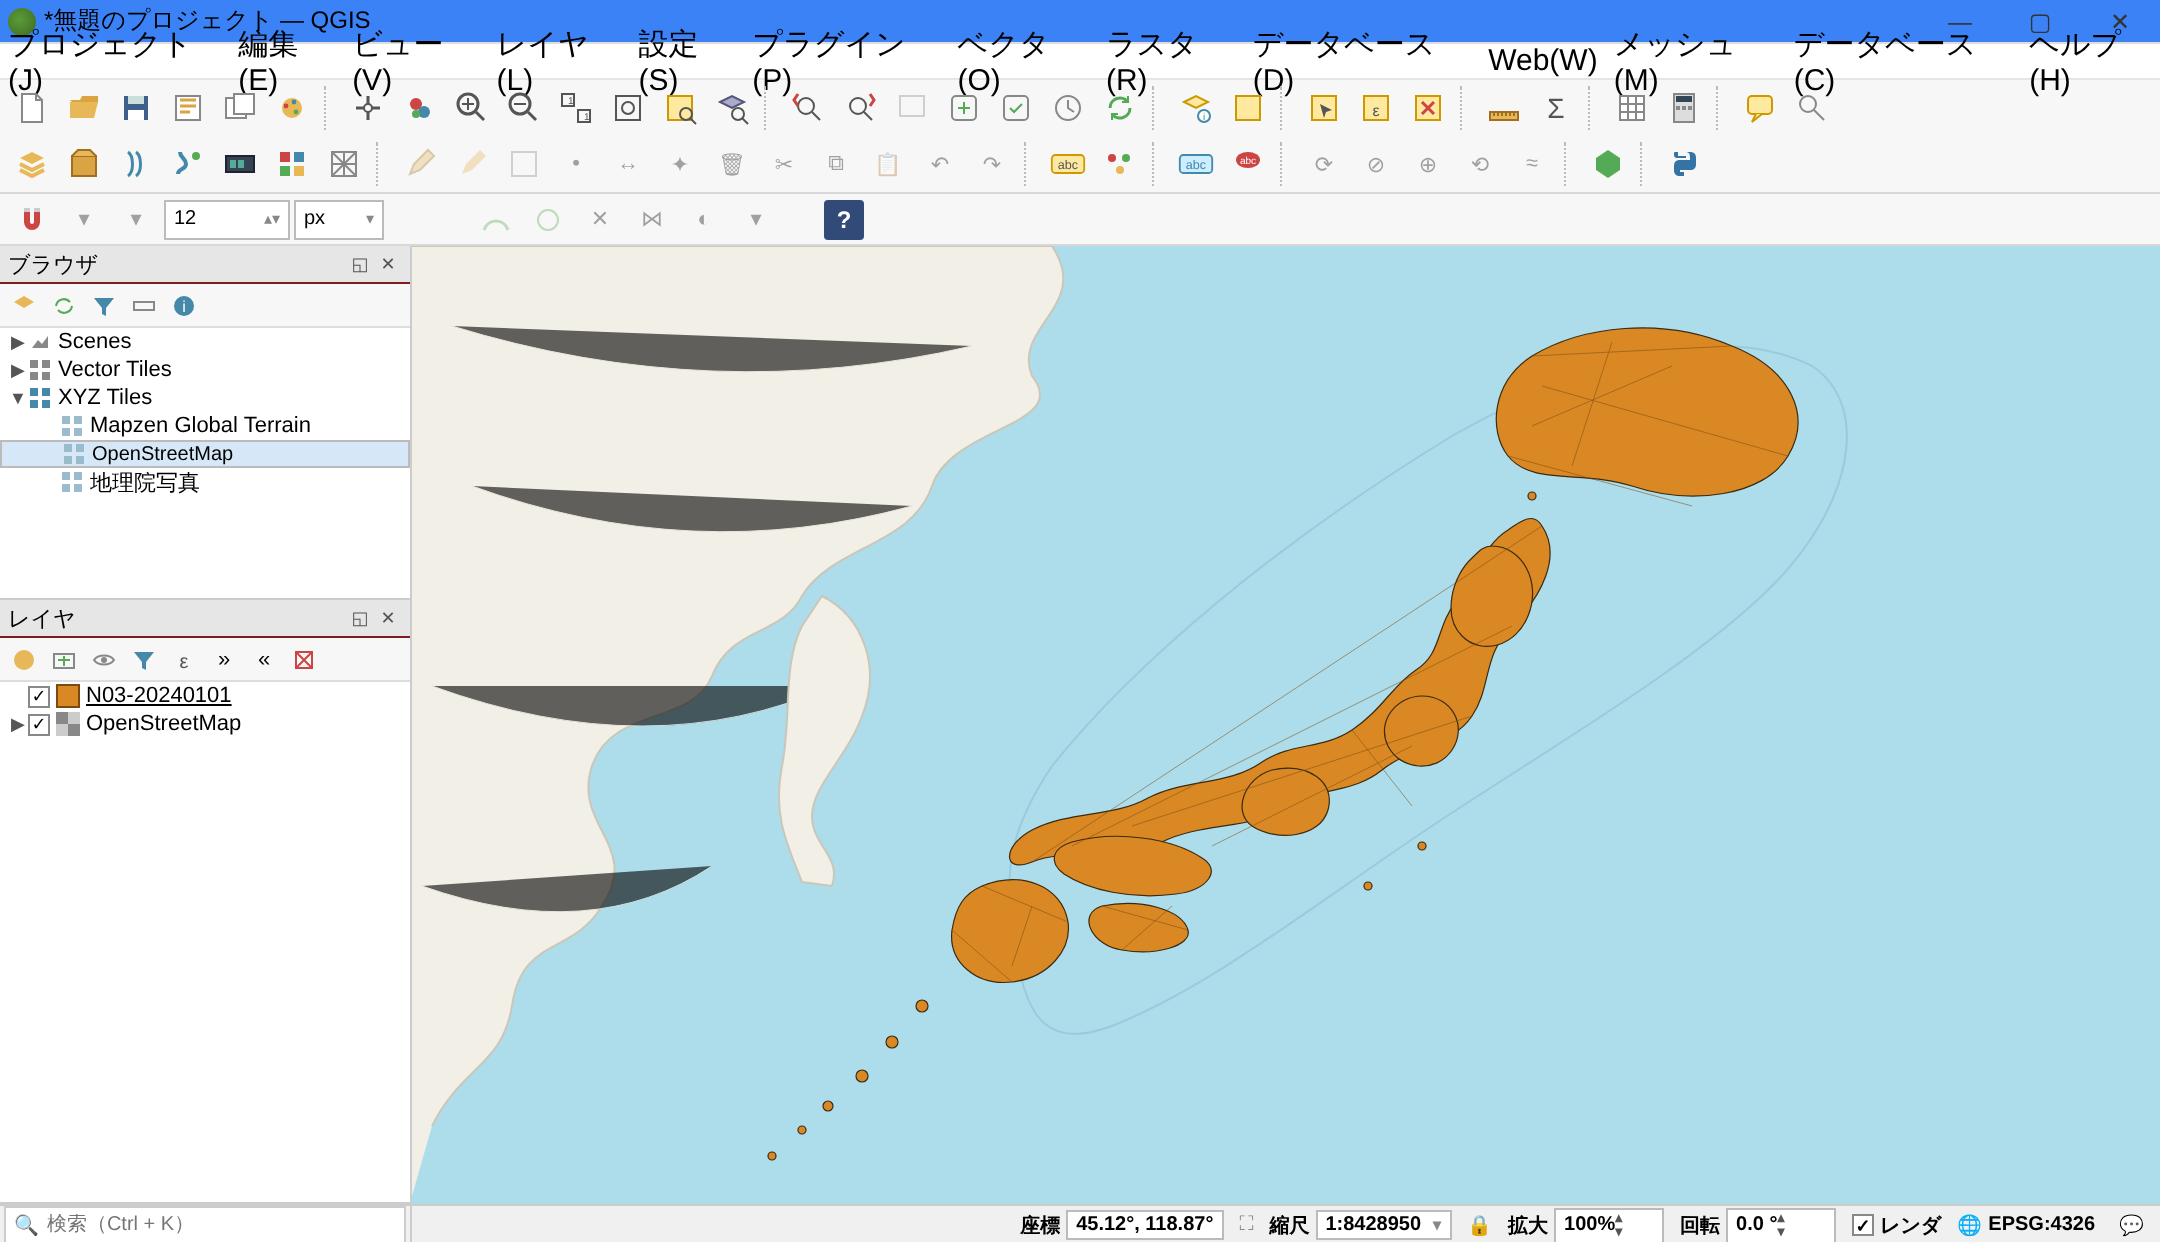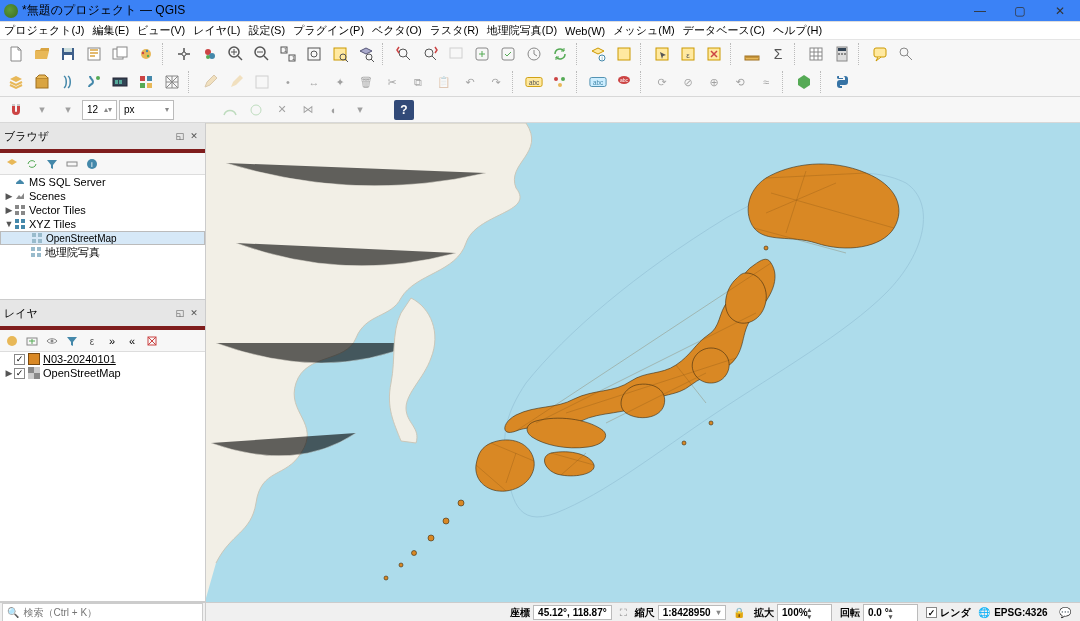--- a/index.html
+++ b/index.html
@@ -3,35 +3,35 @@
 <meta charset="utf-8">
 <style>
 * { box-sizing: border-box; margin: 0; padding: 0; font-family: "Segoe UI", Arial, sans-serif; }
 body { width: 1080px; height: 621px; background: #f0f0f0; overflow: hidden; font-size: 11px; color: #000; }
 .titlebar { height: 22px; background: #3b82f6; display: flex; align-items: center; padding-left: 4px; border-bottom: 1px solid #ddd; }
 .titlebar .qicon { width: 14px; height: 14px; background: radial-gradient(circle at 40% 40%, #5c9b3a, #3a6a1f); border-radius: 50%; margin-right: 4px; }
 .titlebar .title { flex: 1; font-size: 12px; }
 .titlebar .winbtns { display: flex; }
 .titlebar .winbtn { width: 40px; height: 22px; display: flex; align-items: center; justify-content: center; font-size: 12px; color: #333; }
 .menubar { height: 18px; background: #fff; display: flex; align-items: center; padding-left: 4px; gap: 8px; border-bottom: 1px solid #e5e5e5; }
-.menubar .mitem { font-size: 11px; cursor: pointer; }
+.menubar .mitem { font-size: 15px; cursor: pointer; }
 .toolbars { background: #f7f7f7; border-bottom: 1px solid #d8d8d8; }
 .tbar { height: 28px; display: flex; align-items: center; padding: 0 4px; gap: 2px; }
 .tsep { width: 6px; height: 22px; border-left: 1px dotted #bbb; margin: 0 2px; }
 .tbtn { width: 24px; height: 24px; border: 1px solid transparent; border-radius: 2px; display: flex; align-items: center; justify-content: center; cursor: pointer; }
 .tbtn svg { width: 18px; height: 18px; }
 .tbtn.disabled { opacity: 0.35; pointer-events: none; }
-.spin { width: 35px; height: 20px; border: 1px solid #bbb; background: #fff; display: flex; align-items: center; padding: 0 4px; font-size: 10px; }
+.spin { width: 63px; height: 20px; border: 1px solid #bbb; background: #fff; display: flex; align-items: center; padding: 0 4px; font-size: 10px; }
 .sel { height: 20px; border: 1px solid #bbb; background: #fff; display: flex; align-items: center; padding: 0 4px; font-size: 10px; }
 .main { display: flex; height: calc(100% - 22px - 18px - 28px - 28px - 26px - 20px); }
 .left { width: 206px; background: #f0f0f0; border-right: 1px solid #ccc; display: flex; flex-direction: column; }
 .panel { display: flex; flex-direction: column; overflow: hidden; border-bottom: 1px solid #ccc; }
 .panel.browser { flex: 0 0 177px; }
 .panel.layers { flex: 1; }
-.phdr { height: 30px; background: #e6e6e6; display: flex; align-items: center; padding: 0 4px; font-size: 11px; border-bottom: 4px solid #7f1d1d; }
+.phdr { height: 19px; background: #e6e6e6; display: flex; align-items: center; padding: 0 4px; font-size: 11px; border-bottom: 1px solid #7f1d1d; }
 .phdr .title { flex: 1; }
 .phdr .btn { width: 14px; height: 14px; display: flex; align-items: center; justify-content: center; font-size: 9px; color: #555; cursor: pointer; }
 .ptbar { height: 22px; display: flex; align-items: center; gap: 2px; padding: 0 3px; background: #f7f7f7; border-bottom: 1px solid #ddd; }
 .pbtn { width: 18px; height: 18px; display: flex; align-items: center; justify-content: center; cursor: pointer; }
 .pbtn svg { width: 14px; height: 14px; }
 .tree { flex: 1; overflow: auto; background: #fff; font-size: 11px; }
 .trow { display: flex; align-items: center; height: 14px; padding-left: 4px; white-space: nowrap; cursor: pointer; }
 .trow.sel { background: #d6e8f7; }
 .trow .exp { width: 10px; text-align: center; font-size: 9px; color: #555; }
 .trow .ind { display: inline-block; }
@@ -67,21 +67,21 @@
 
 <div class="menubar">
   <span class="mitem">プロジェクト(J)</span>
   <span class="mitem">編集(E)</span>
   <span class="mitem">ビュー(V)</span>
   <span class="mitem">レイヤ(L)</span>
   <span class="mitem">設定(S)</span>
   <span class="mitem">プラグイン(P)</span>
   <span class="mitem">ベクタ(O)</span>
   <span class="mitem">ラスタ(R)</span>
-  <span class="mitem">地理院写真(D)</span>
+  <span class="mitem">データベース(D)</span>
   <span class="mitem">Web(W)</span>
   <span class="mitem">メッシュ(M)</span>
   <span class="mitem">データベース(C)</span>
   <span class="mitem">ヘルプ(H)</span>
 </div>
 
 <div class="toolbars">
 <div class="tbar">
   <div class="tbtn">
         <svg viewBox="0 0 18 18">
@@ -423,21 +423,21 @@
         <rect x="5" y="3" width="3" height="2" fill="#ccc"></rect>
         <rect x="10" y="3" width="3" height="2" fill="#ccc"></rect>
       </svg>
     </div>
   <div class="tbtn disabled">▾</div>
   <div class="tbtn disabled">▾</div>
   <div class="spin">
       <span>12</span>
       <span style="margin-left:auto;font-size:8px;color:#888">▴▾</span>
     </div>
-  <div class="sel" style="width:55px">
+  <div class="sel" style="width:45px">
       <span>px</span>
       <span style="margin-left:auto;font-size:8px;color:#888">▾</span>
     </div>
   <div style="width:40px"></div>
   <div class="tbtn disabled">
       <svg viewBox="0 0 18 18">
         <path d="M3 14c2-6 10-6 12 0" fill="none" stroke="#5a5" stroke-width="1.5"></path>
       </svg>
     </div>
   <div class="tbtn disabled">
@@ -484,28 +484,20 @@
             </svg>
           </div>
         <div class="pbtn">
             <svg viewBox="0 0 14 14">
               <circle cx="7" cy="7" r="5" fill="#48a"></circle>
               <text x="7" y="10" font-size="8" text-anchor="middle" fill="#fff">i</text>
             </svg>
           </div>
       </div>
       <div class="tree" id="browser-tree">
-          <div class="trow">
-            <span class="exp"></span>
-            <span class="ind" style="width:0px"></span>
-            <svg class="ticon" viewBox="0 0 12 12">
-              <path d="M2 8c0-3 3-3 4-5 1 2 4 2 4 5H2z" fill="#48a"></path>
-            </svg>
-            <span>MS SQL Server</span>
-          </div>
           <div class="trow">
             <span class="exp">▶</span>
             <span class="ind" style="width:0px"></span>
             <svg class="ticon" viewBox="0 0 12 12">
               <path d="M2 9l3-4 2 2 3-4v6H2z" fill="#888"></path>
             </svg>
             <span>Scenes</span>
           </div>
           <div class="trow">
             <span class="exp">▶</span>
@@ -521,20 +513,31 @@
           <div class="trow">
             <span class="exp">▼</span>
             <span class="ind" style="width:0px"></span>
             <svg class="ticon" viewBox="0 0 12 12">
               <rect x="1" y="1" width="4" height="4" fill="#48a"></rect>
               <rect x="7" y="1" width="4" height="4" fill="#48a"></rect>
               <rect x="1" y="7" width="4" height="4" fill="#48a"></rect>
               <rect x="7" y="7" width="4" height="4" fill="#48a"></rect>
             </svg>
             <span>XYZ Tiles</span>
+          </div>
+          <div class="trow">
+            <span class="exp"></span>
+            <span class="ind" style="width:16px"></span>
+            <svg class="ticon" viewBox="0 0 12 12">
+              <rect x="1" y="1" width="4" height="4" fill="#9bc"></rect>
+              <rect x="7" y="1" width="4" height="4" fill="#9bc"></rect>
+              <rect x="1" y="7" width="4" height="4" fill="#9bc"></rect>
+              <rect x="7" y="7" width="4" height="4" fill="#9bc"></rect>
+            </svg>
+            <span>Mapzen Global Terrain</span>
           </div>
           <div class="trow sel">
             <span class="exp"></span>
             <span class="ind" style="width:16px"></span>
             <svg class="ticon" viewBox="0 0 12 12">
               <rect x="1" y="1" width="4" height="4" fill="#9bc"></rect>
               <rect x="7" y="1" width="4" height="4" fill="#9bc"></rect>
               <rect x="1" y="7" width="4" height="4" fill="#9bc"></rect>
               <rect x="7" y="7" width="4" height="4" fill="#9bc"></rect>
             </svg>

